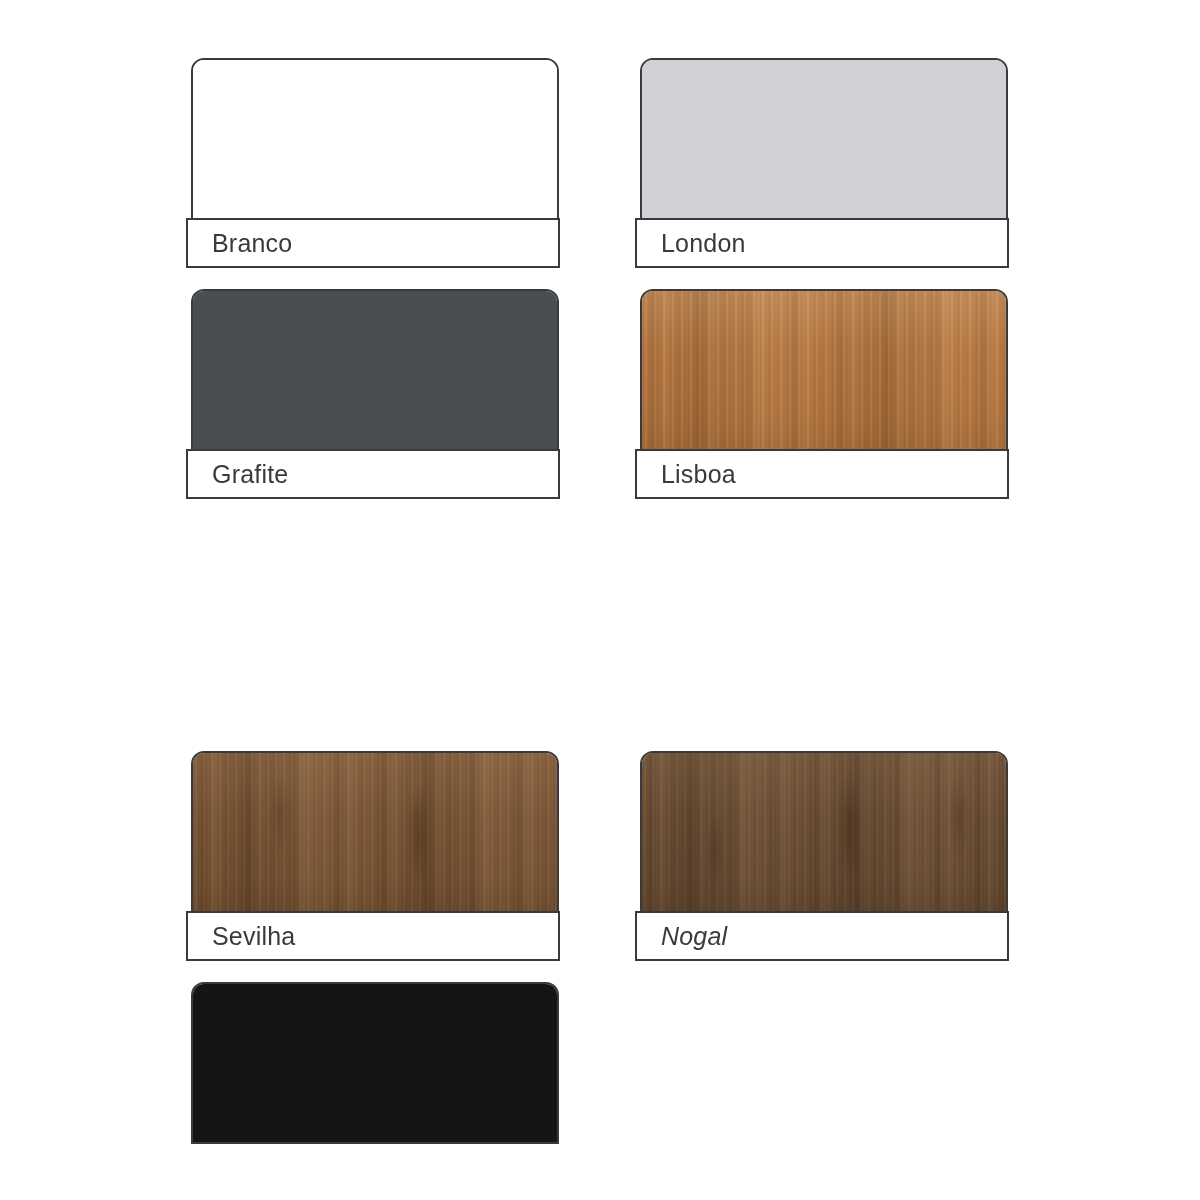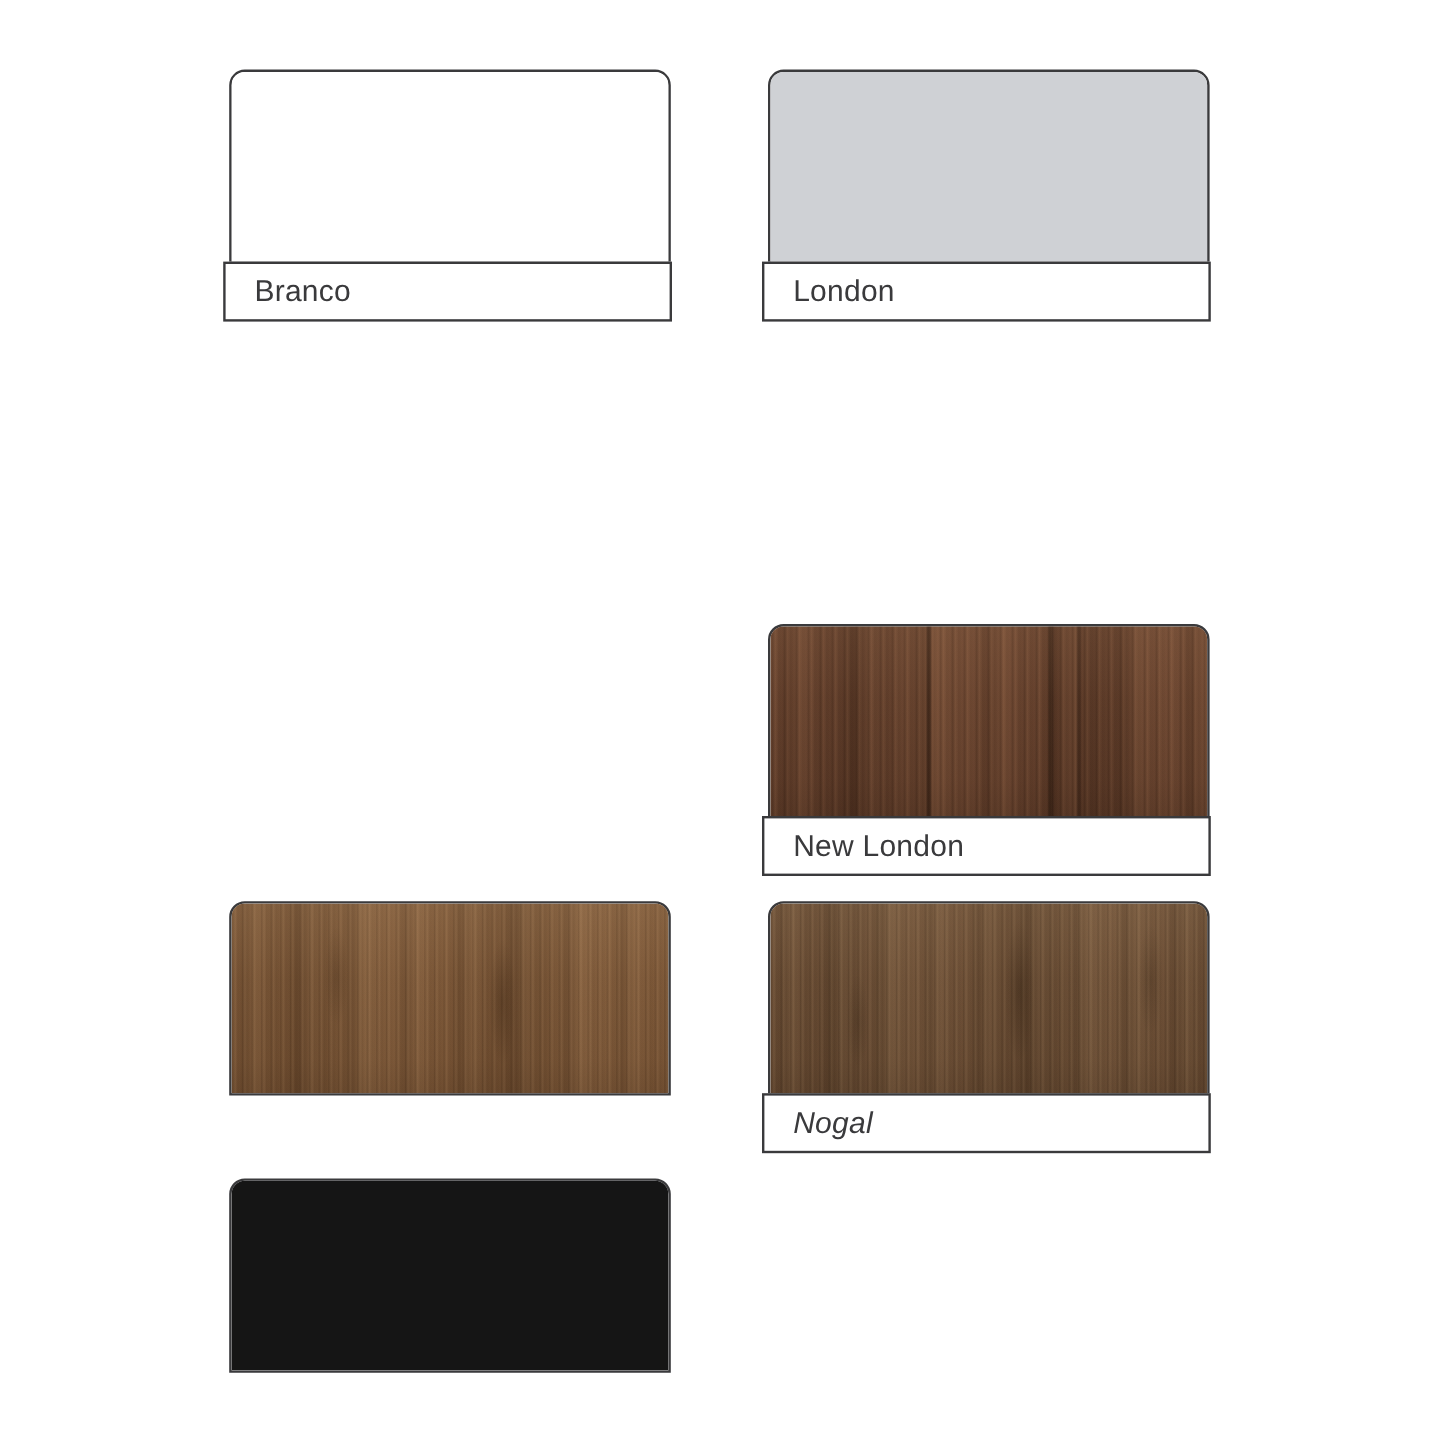--- a/index.html
+++ b/index.html
@@ -90,63 +90,62 @@
 
   <div class="swatch-card" style="left:635px; top:30px;">
     <div class="swatch-chip">
       <div class="chip-fill" style="background:#cfd1d5;"></div>
     </div>
     <div class="swatch-label">
       <span class="label-text">London</span>
     </div>
   </div>
 
-
-
-
-  <div class="swatch-card" style="left:635px; top:492px;">
-    <div class="swatch-chip">
-      <div class="chip-fill" style="background:#6b4530;"></div>
-      <div class="grain" style="background:
-             repeating-linear-gradient(90deg,
-               rgba(40,22,12,0.00) 0px,
-               rgba(40,22,12,0.22) 2px,
-               rgba(175,124,90,0.16) 4px,
-               rgba(40,22,12,0.08) 7px,
-               rgba(40,22,12,0.00) 10px),
-             repeating-linear-gradient(90deg,
-               rgba(38,20,10,0.00) 0px,
-               rgba(38,20,10,0.20) 13px,
-               rgba(165,116,82,0.14) 27px,
-               rgba(38,20,10,0.06) 41px,
-               rgba(38,20,10,0.00) 56px),
-             repeating-linear-gradient(90deg,
-               rgba(32,16,8,0.00) 0px,
-               rgba(32,16,8,0.24) 74px,
-               rgba(160,112,78,0.12) 132px,
-               rgba(32,16,8,0.00) 196px);"></div>
-      <div class="grain" style="background:
-             linear-gradient(90deg,
-               rgba(0,0,0,0) 0%, rgba(0,0,0,0) 35.5%,
-               rgba(25,12,6,0.45) 36%, rgba(25,12,6,0.45) 36.6%,
-               rgba(0,0,0,0) 37.1%, rgba(0,0,0,0) 63.5%,
-               rgba(25,12,6,0.45) 64%, rgba(25,12,6,0.45) 64.6%,
-               rgba(0,0,0,0) 65.1%, rgba(0,0,0,0) 70.0%,
-               rgba(25,12,6,0.35) 70.4%, rgba(25,12,6,0.35) 70.9%,
-               rgba(0,0,0,0) 71.3%, rgba(0,0,0,0) 100%);"></div>
+  <div class="swatch-card" style="left:186px; top:261px;">
+    <div class="swatch-chip">
+      <div class="chip-fill" style="background:#4a4d52;"></div>
+    </div>
+    <div class="swatch-label">
+      <span class="label-text">Grafite</span>
+    </div>
+  </div>
+
+  <div class="swatch-card" style="left:635px; top:261px;">
+    <div class="swatch-chip">
+      <div class="chip-fill" style="background:#b5763f;"></div>
+      <div class="grain" style="background:
+             repeating-linear-gradient(90deg,
+               rgba(255,230,200,0.00) 0px,
+               rgba(120,70,30,0.16) 2px,
+               rgba(255,235,205,0.14) 4px,
+               rgba(120,70,30,0.07) 6px,
+               rgba(255,235,205,0.00) 9px),
+             repeating-linear-gradient(90deg,
+               rgba(90,50,18,0.00) 0px,
+               rgba(90,50,18,0.15) 11px,
+               rgba(220,170,115,0.13) 23px,
+               rgba(90,50,18,0.05) 34px,
+               rgba(90,50,18,0.00) 47px),
+             repeating-linear-gradient(90deg,
+               rgba(70,38,12,0.00) 0px,
+               rgba(70,38,12,0.13) 60px,
+               rgba(230,185,130,0.10) 120px,
+               rgba(70,38,12,0.00) 185px);"></div>
       <div class="grain" style="background:linear-gradient(180deg,
-                 rgba(200,150,110,0.12) 0%,
-                 rgba(200,150,110,0.02) 38%,
-                 rgba(28,14,6,0.08) 80%,
-                 rgba(28,14,6,0.18) 100%);"></div>
-    </div>
-    <div class="swatch-label">
-      <span class="label-text">New London</span>
-    </div>
-  </div>
+                 rgba(255,225,190,0.16) 0%,
+                 rgba(255,225,190,0.02) 35%,
+                 rgba(70,38,12,0.05) 78%,
+                 rgba(70,38,12,0.13) 100%);"></div>
+    </div>
+    <div class="swatch-label">
+      <span class="label-text">Lisboa</span>
+    </div>
+  </div>
+
+
 
   <div class="swatch-card" style="left:186px; top:723px;">
     <div class="swatch-chip">
       <div class="chip-fill" style="background:#7d5838;"></div>
       <div class="grain" style="background:
              repeating-linear-gradient(90deg,
                rgba(55,34,17,0.00) 0px,
                rgba(55,34,17,0.20) 1px,
                rgba(190,150,110,0.15) 3px,
                rgba(55,34,17,0.08) 5px,
@@ -163,20 +162,23 @@
                rgba(180,140,100,0.11) 118px,
                rgba(44,26,12,0.00) 178px);"></div>
       <div class="grain" style="background:
              radial-gradient(ellipse 16px 78px at 62% 52%, rgba(46,27,12,0.30), rgba(46,27,12,0) 68%),
              radial-gradient(ellipse 14px 60px at 24% 38%, rgba(46,27,12,0.20), rgba(46,27,12,0) 70%);"></div>
       <div class="grain" style="background:linear-gradient(180deg,
                  rgba(220,180,135,0.14) 0%,
                  rgba(220,180,135,0.02) 40%,
                  rgba(44,26,12,0.06) 82%,
                  rgba(44,26,12,0.16) 100%);"></div>
+    </div>
+    <div class="swatch-label">
+      <span class="label-text">Sevilha</span>
     </div>
   </div>
 
   <div class="swatch-card" style="left:635px; top:723px;font-style:italic;">
     <div class="swatch-chip">
       <div class="chip-fill" style="background:#6d4f36;"></div>
       <div class="grain" style="background:
              repeating-linear-gradient(90deg,
                rgba(48,32,18,0.00) 0px,
                rgba(48,32,18,0.22) 1px,

